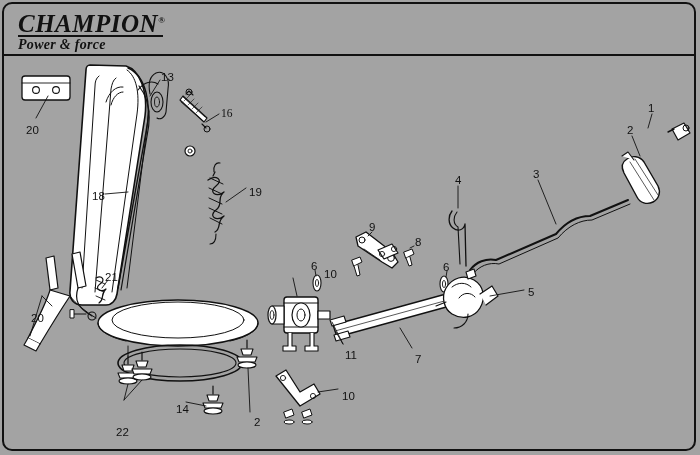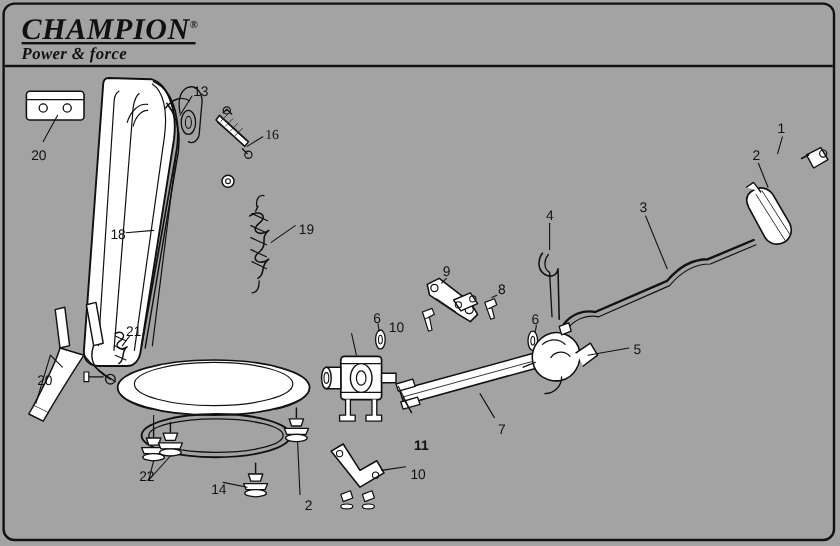--- a/index.html
+++ b/index.html
@@ -361,27 +361,27 @@
     <div class="callout" style="left:627px; top:68px;">2</div>
     <div class="callout" style="left:533px; top:112px;">3</div>
     <div class="callout" style="left:455px; top:118px;">4</div>
     <div class="callout" style="left:528px; top:230px;">5</div>
     <div class="callout" style="left:443px; top:205px;">6</div>
     <div class="callout" style="left:311px; top:204px;">6</div>
     <div class="callout" style="left:415px; top:297px;">7</div>
     <div class="callout" style="left:415px; top:180px;">8</div>
     <div class="callout" style="left:369px; top:165px;">9</div>
     <div class="callout" style="left:288px; top:212px;margin-left:36px;">10</div>
-    <div class="callout" style="left:345px; top:310px;font-weight:bold;">11</div>
+    <div class="callout" style="left:345px; top:293px;">11</div>
     <div class="callout" style="left:342px; top:334px;">10</div>
     <div class="callout" style="left:254px; top:360px;">2</div>
     <div class="callout" style="left:176px; top:347px;text-align:right;">14</div>
     <div class="callout" style="left:249px; top:130px;">19</div>
     <div class="callout" style="left:221px; top:51px;font-family:Liberation Serif, serif;">16</div>
     <div class="callout" style="left:161px; top:15px;">13</div>
     <div class="callout" style="left:26px;  top:68px;">20</div>
     <div class="callout" style="left:92px;  top:134px;">18</div>
     <div class="callout" style="left:31px;  top:256px;">20</div>
     <div class="callout" style="left:105px; top:215px;">21</div>
-    <div class="callout" style="left:116px; top:336px;text-align:right;">22</div>
+    <div class="callout" style="left:116px; top:370px;text-align:right;">22</div>
   </div>
 
 </div>
 
 </body></html>

